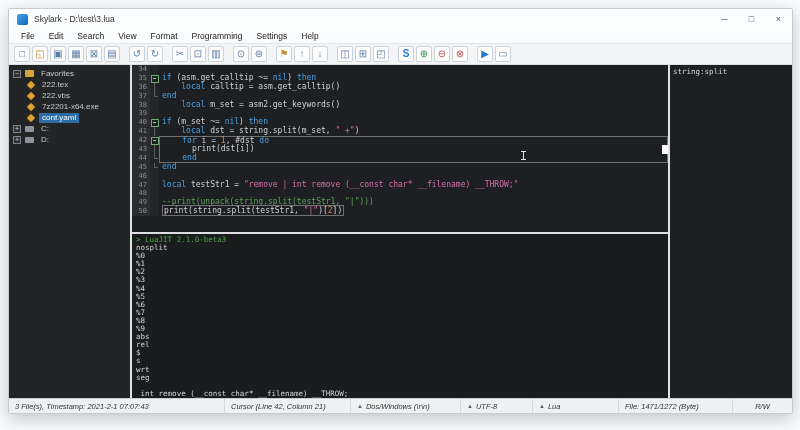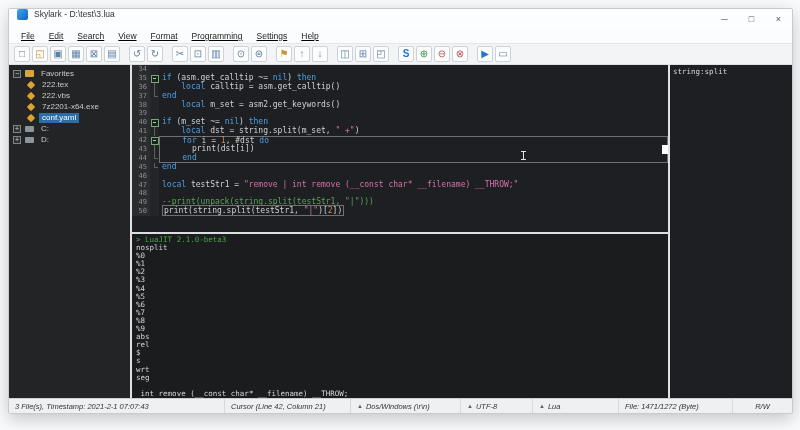--- a/index.html
+++ b/index.html
@@ -4,32 +4,32 @@
 <style>
   * { box-sizing: border-box; margin: 0; padding: 0; }
   html,body { width: 800px; height: 430px; background: #fafbfc; overflow: hidden;
               font-family: "Liberation Sans", sans-serif; }
 
   .window { position: absolute; left: 8px; top: 8px; width: 785px; height: 406px;
             background: #f7f8f9; border: 1px solid #c6cbd1; border-radius: 2px;
             box-shadow: 0 5px 18px rgba(0,0,0,.22); display: flex; flex-direction: column; }
 
   
-  .titlebar { height: 20px; flex: none; display: flex; align-items: flex-start;
+  .titlebar { height: 20px; flex: none; display: flex; align-items: center;
               background: #fcfdfe; padding-left: 8px; }
   .app-icon { width: 11px; height: 11px; border-radius: 2px; flex: none;
               background: linear-gradient(135deg,#43a7ec,#1263b8); }
   .title-text { font-size: 8.5px; color: #333; margin-left: 6px; white-space: nowrap; }
   .win-controls { margin-left: auto; display: flex; height: 100%; }
   .win-btn { width: 27px; height: 100%; display: flex; align-items: center;
              justify-content: center; font-size: 9px; color: #555; }
 
   
   .menubar { height: 14px; flex: none; display: flex; align-items: center;
-             background: #fbfcfd; padding-left: 5px; text-decoration: underline; }
+             background: #fbfcfd; padding-left: 5px; }
   .menu-item { font-size: 8.5px; color: #222; padding: 0 7px; white-space: nowrap; }
 
   
   .toolbar { height: 22px; flex: none; display: flex; align-items: center;
              background: #f2f4f6; border-top: 1px solid #e4e7ea;
              border-bottom: 1px solid #dde0e4; padding-left: 5px; gap: 2px; }
   .tool-btn { width: 16px; height: 16px; flex: none; display: flex; align-items: center;
               justify-content: center; font-size: 10px; line-height: 16px;
               background: #fdfdfe; border: 1px solid #ccd2d9; border-radius: 2px; }
   .tool-sep { width: 5px; flex: none; }

